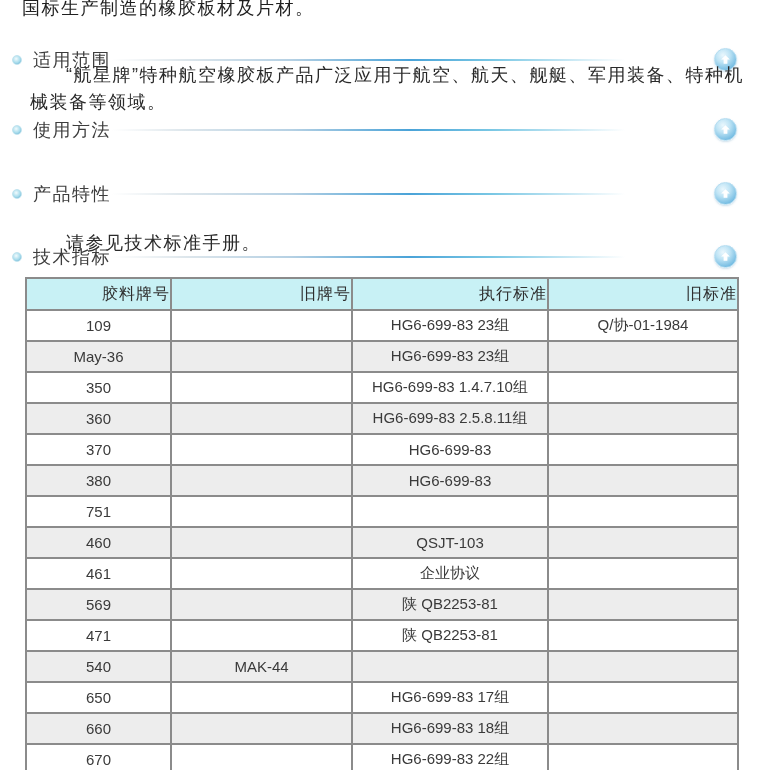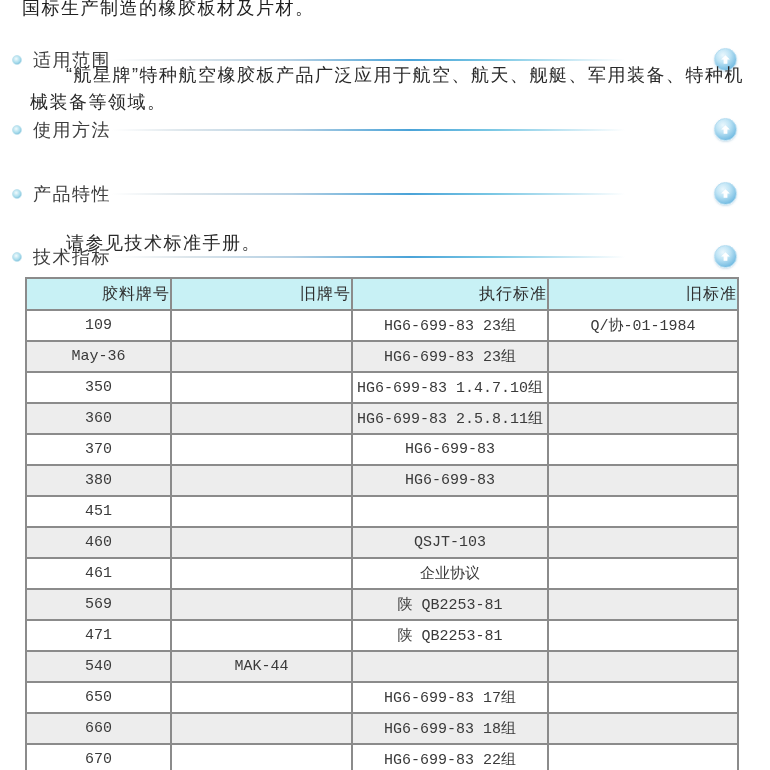--- a/index.html
+++ b/index.html
@@ -53,21 +53,21 @@
   table.spec{
     table-layout:fixed;border-collapse:collapse;width:712px;
     border:2px solid #5a5d60;
   }
   table.spec th{
     height:30px;background:#c8f1f5;font-weight:normal;font-size:16px;color:#2f2f2f;
     letter-spacing:1px;border:2px solid #8b8b8b;padding:0;text-align:right;
   }
   table.spec td{
     height:29px;text-align:center;font-size:15px;color:#3a3a3a;
-    font-family:Liberation Mono, monospace;
+    font-family:Liberation Sans, sans-serif;
     border:2px solid #8b8b8b;padding:0 2px;white-space:nowrap;overflow:hidden;
   }
   table.spec tbody tr:nth-child(even){background:#ededed;}
   table.spec tbody tr:nth-child(odd){background:#ffffff;}
   .c1{width:145px;} .c2{width:181px;} .c3{width:196px;} .c4{width:190px;}
 </style>
 </head>
 <body>
 
 <div class="page">
@@ -175,21 +175,21 @@
             <td>HG6-699-83</td>
             <td></td>
           </tr>
           <tr>
             <td>380</td>
             <td></td>
             <td>HG6-699-83</td>
             <td></td>
           </tr>
           <tr>
-            <td>451</td>
+            <td>751</td>
             <td></td>
             <td></td>
             <td></td>
           </tr>
           <tr>
             <td>460</td>
             <td></td>
             <td>QSJT-103</td>
             <td></td>
           </tr>

